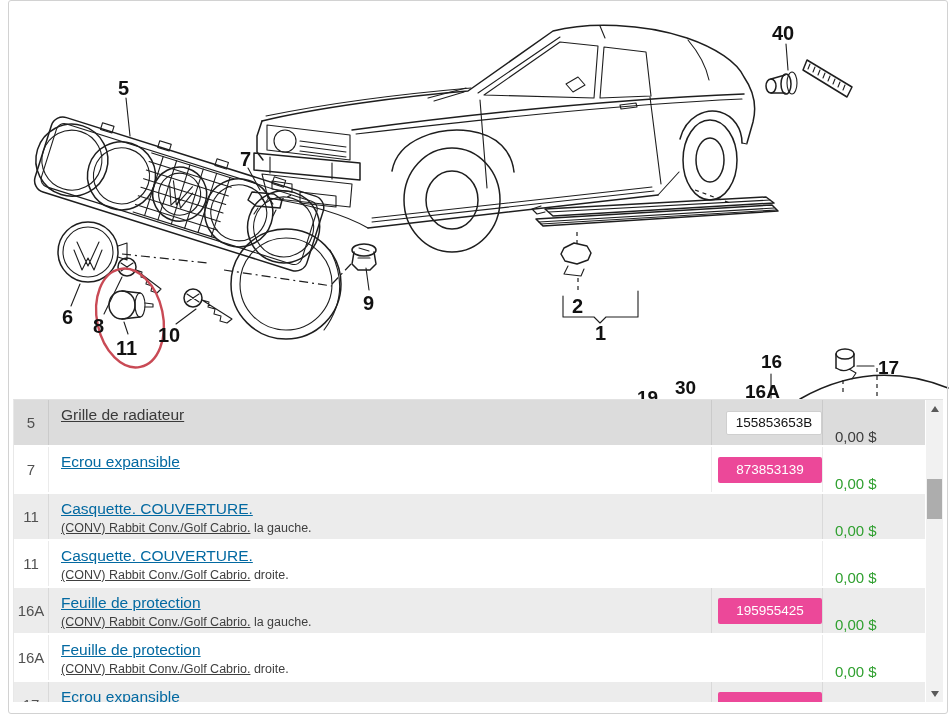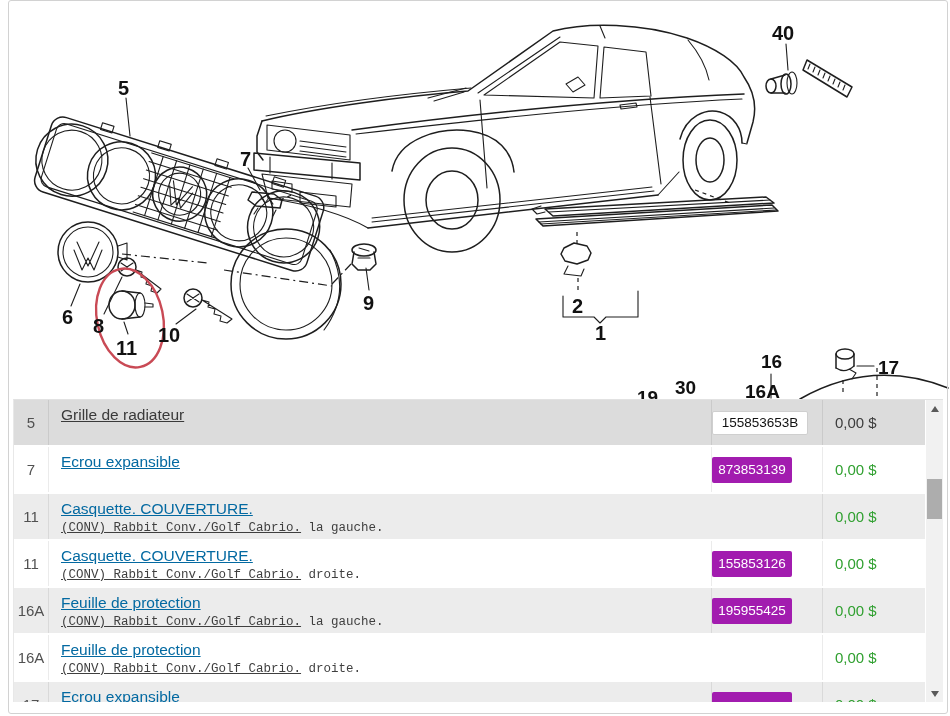--- a/index.html
+++ b/index.html
@@ -22,28 +22,28 @@
              border-top:1px solid #e2e2e2;border-left:1px solid #e8e8e8;background:#fff;}
   .rows{position:absolute;left:0;top:0;width:911px;}
   .row{display:flex;height:45px;margin-bottom:2px;background:#fff;}
   .row.alt{background:#ececec;}
   .row.selected{background:#dcdcdc;}
   .cell-ref{width:34px;flex:0 0 34px;display:flex;align-items:center;justify-content:center;
             color:#515151;font-size:15px;border-right:1px solid rgba(0,0,0,0.08);}
   .cell-name{flex:1 1 auto;padding:6px 8px 12px 12px;border-right:1px solid rgba(0,0,0,0.08);overflow:hidden;}
   .name-link{display:inline-block;color:#0369a1;font-size:15.5px;text-decoration:underline;cursor:pointer;}
   .row.selected .name-link{color:#3a3a3a;}
-  .sub{margin-top:3px;font-size:12.5px;color:#3f3f3f;white-space:nowrap;font-family:Liberation Mono, monospace;}
+  .sub{margin-top:3px;font-size:12.5px;color:#3f3f3f;white-space:nowrap;}
   .sub-u{text-decoration:underline;}
-  .cell-num{width:110px;flex:0 0 110px;display:flex;align-items:center;justify-content:flex-start;
+  .cell-num{width:110px;flex:0 0 110px;display:flex;align-items:center;justify-content:flex-end;
             border-right:1px solid rgba(0,0,0,0.08);}
-  .num-btn{width:80px;height:26px;border:none;border-radius:2px;background:#a21caf;color:#fff;
+  .num-btn{width:104px;height:26px;border:none;border-radius:2px;background:#ec4899;color:#fff;
            font-size:13.5px;font-family:inherit;cursor:pointer;}
   .num-btn.as-input{background:#fff;color:#111;border:1px solid #cfcfcf;width:96px;height:24px;}
-  .cell-price{width:90px;flex:0 0 90px;display:flex;align-items:center;padding-left:12px;
+  .cell-price{width:90px;flex:0 0 90px;display:flex;align-items:flex-end;padding-left:12px;
               color:#30a030;font-size:15px;}
   .row.selected .cell-price{color:#3c3c3c;}
   
   .vscroll{position:absolute;right:0;top:0;width:17px;height:302px;background:#f1f1f1;}
   .sb-btn{position:absolute;left:0;width:17px;height:17px;display:flex;align-items:center;
           justify-content:center;cursor:pointer;}
   .sb-up{top:0;} .sb-down{bottom:0;}
   .tri-up{width:0;height:0;border-left:4.5px solid transparent;border-right:4.5px solid transparent;
           border-bottom:6px solid #5a5a5a;}
   .tri-down{width:0;height:0;border-left:4.5px solid transparent;border-right:4.5px solid transparent;
@@ -282,23 +282,20 @@
         <div class="row">
     <div class="cell-ref">
       <span>11</span>
     </div>
     <div class="cell-name">
       <a class="name-link">Casquette. COUVERTURE.</a>
       <div class="sub">
         <span class="sub-u">(CONV) Rabbit Conv./Golf Cabrio.</span><span class="sub-t"> droite.</span>
       </div>
     </div>
-    <div class="cell-num">
-      <button class="num-btn">155853126</button>
-    </div>
     <div class="cell-price">
       <span>0,00 $</span>
     </div>
   </div>
         <div class="row alt">
     <div class="cell-ref">
       <span>16A</span>
     </div>
     <div class="cell-name">
       <a class="name-link">Feuille de protection</a>

